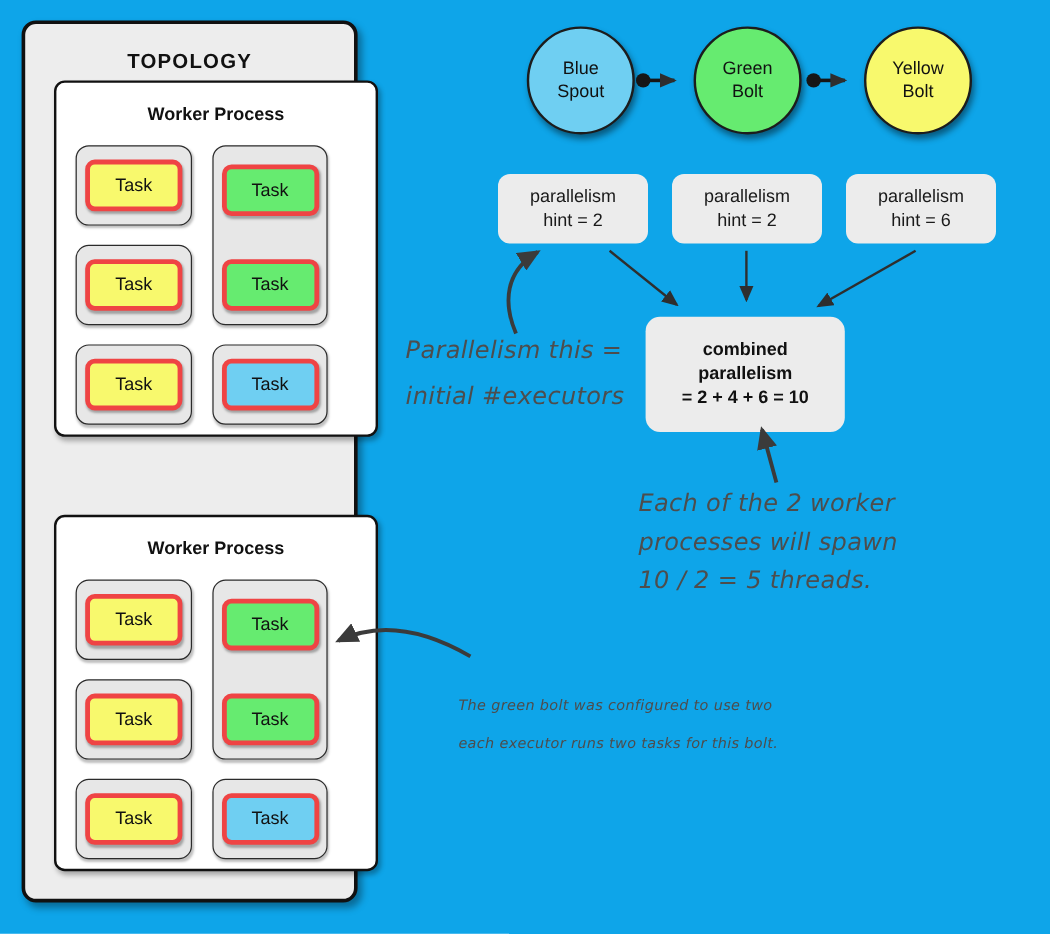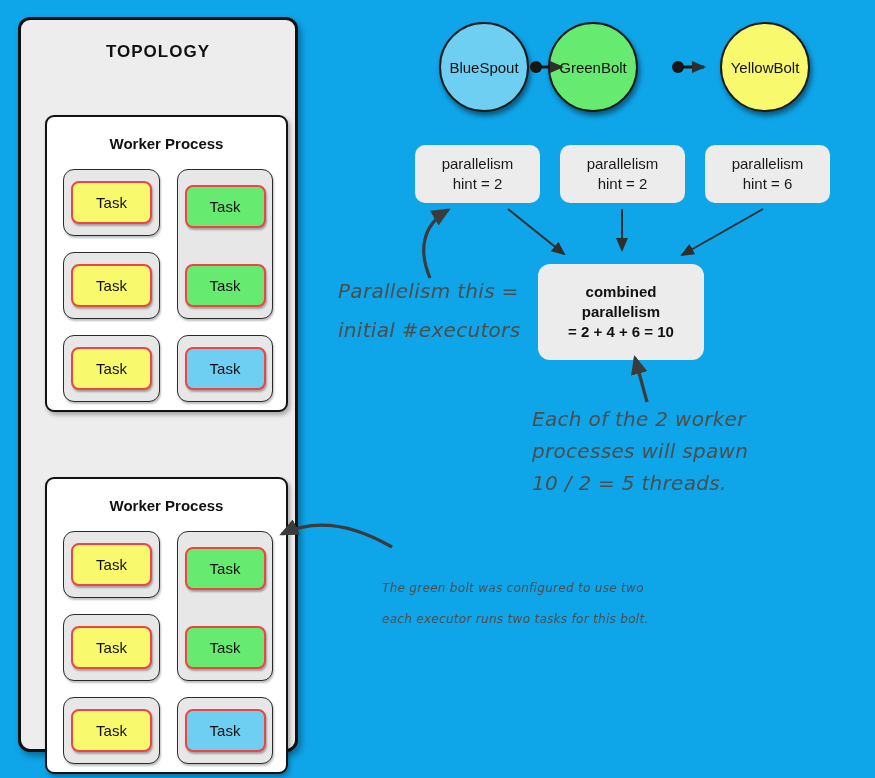--- a/index.html
+++ b/index.html
@@ -10,57 +10,56 @@
   .topology {
     position:absolute; left:18px; top:17px; width:280px; height:735px;
     background:#EDEDED; border:3px solid #111; border-radius:12px;
     box-shadow:3px 4px 6px rgba(0,0,0,0.35);
   }
   .topology-title {
     margin-top:22px; text-align:center; font-size:17px; font-weight:bold;
     letter-spacing:1px; color:#111;
   }
   .worker {
-    position:absolute; left:24px; width:243px; height:297px;
+    position:absolute; left:24px; width:270px; height:297px;
     background:#ffffff; border:2.5px solid #111; border-radius:9px;
     box-shadow:2px 3px 4px rgba(0,0,0,0.3);
-    margin-top:48px;
   }
   .worker-title {
     margin-top:18px; text-align:center; font-size:15px; font-weight:bold; color:#111;
   }
   .exec {
     position:absolute; background:#E7E7E7; border:1.5px solid #2b2b2b;
     border-radius:11px; box-shadow:1px 2px 2px rgba(0,0,0,0.25);
     display:flex; align-items:center; justify-content:center;
   }
   .exec-l { left:16px;  width:97px; }
   .exec-r { left:130px; width:96px; }
   .row1 { top:52px;  height:67px; }
   .row2 { top:135px; height:67px; }
   .row3 { top:218px; height:67px; }
   .exec-tall { top:52px; height:150px; flex-direction:column; justify-content:space-between; padding:15px 0 11px 0; }
   .task {
-    width:81px; height:43px; border:2px solid #ef4444; border-radius:8px;
+    width:81px; height:43px; border:4px solid #ef4444; border-radius:8px;
     display:flex; align-items:center; justify-content:center;
     font-size:15px; color:#111; box-shadow:1px 2px 2px rgba(0,0,0,0.3);
   }
   .task-yellow { background:#F8F96D; }
   .task-green  { background:#66EB70; }
   .task-blue   { background:#6FCFF2; }
 
   
   .node {
     position:absolute; top:22px; width:90px; height:90px; border-radius:50%;
-    border:2.5px solid #1c1c1c; display:flex; 
+    border:2.5px solid #1c1c1c; display:flex; flex-direction:column;
     align-items:center; justify-content:center; font-size:15px; line-height:19px;
     color:#111; text-align:center; box-shadow:2px 4px 5px rgba(0,0,0,0.45);
   }
   .node-blue   { left:439px; background:#6FCFF2; }
-  .node-green  { left:548px; background:#66EB70; }
+  .node-green  { left:578px; background:#66EB70; }
   .node-yellow { left:720px; background:#F8F96D; }
 
   
   .hintbox {
     position:absolute; top:145px; width:125px; height:58px; background:#ECECEC;
     border-radius:10px; display:flex; flex-direction:column; align-items:center;
     justify-content:center; font-size:15px; line-height:20px; color:#1a1a1a;
   }
   .combined {
     position:absolute; left:538px; top:264px; width:166px; height:96px;

